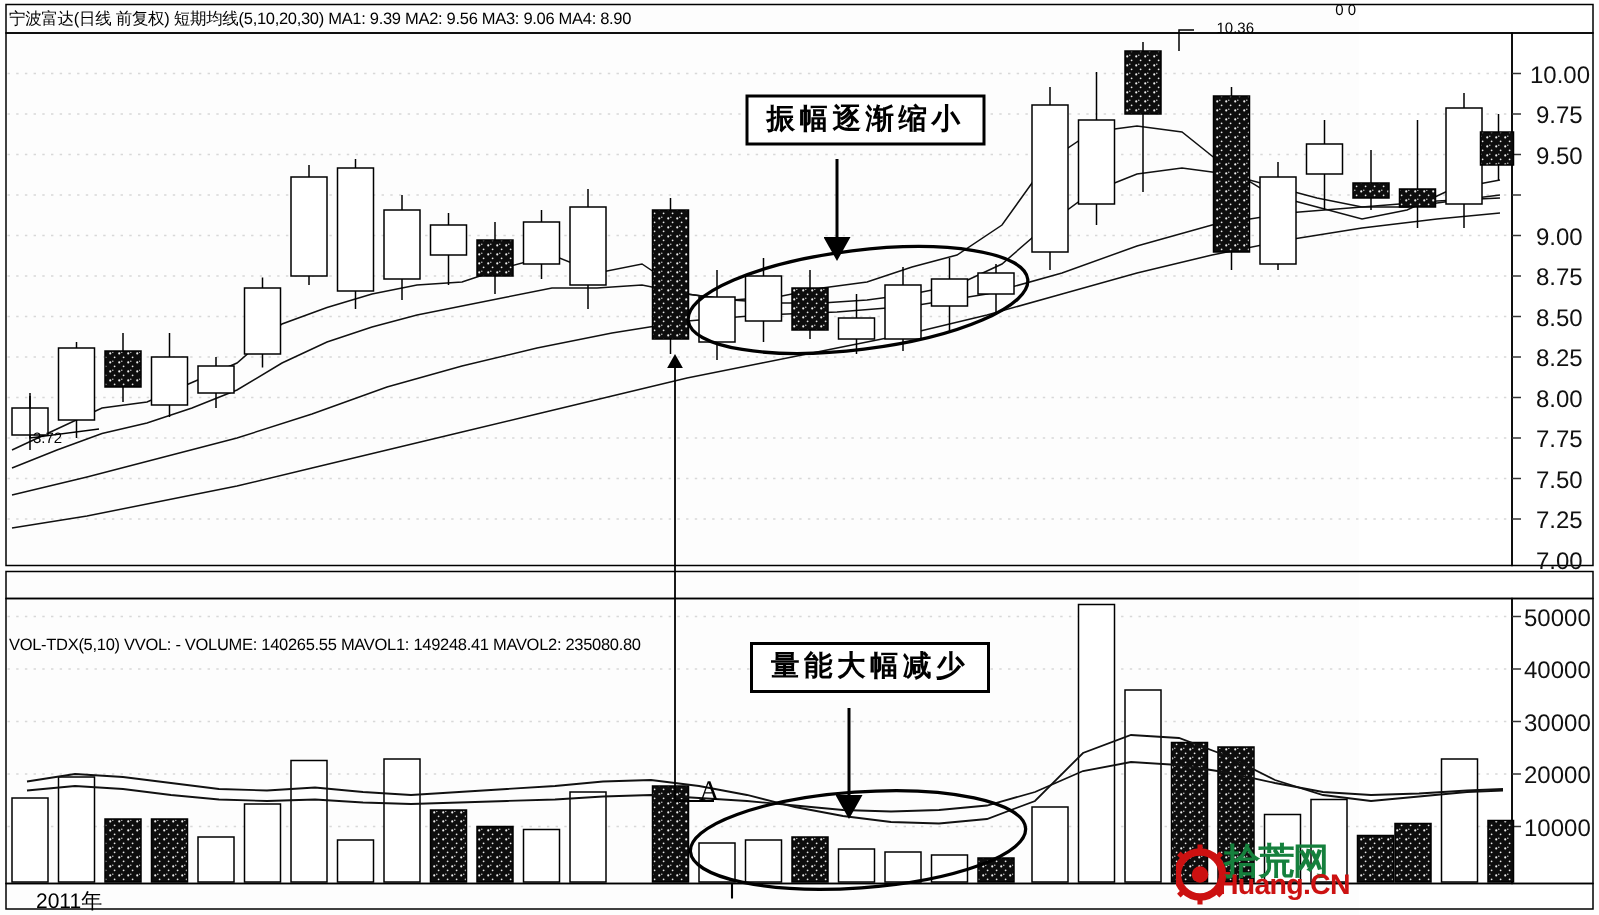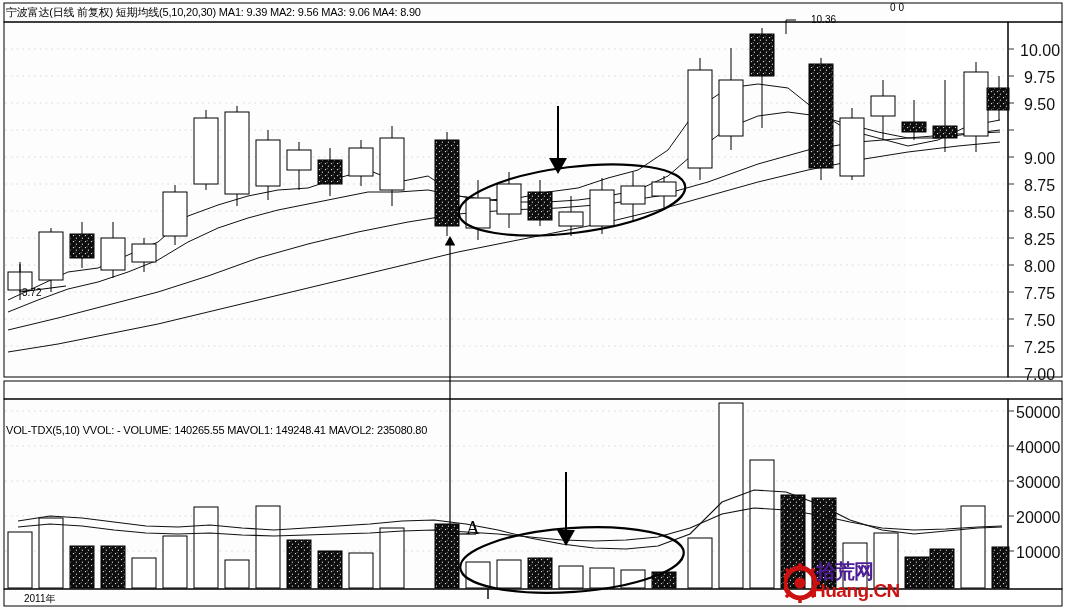--- a/index.html
+++ b/index.html
@@ -11,27 +11,27 @@
   .txt{position:absolute;white-space:nowrap;}
   .title-bar{left:6px;top:5px;font-size:11px;letter-spacing:-0.2px;}
   .vol-bar{left:6px;top:384px;font-size:11px;letter-spacing:-0.2px;margin-top:40px;}
   .ax-label{font-size:16px;color:#111;}
   .callout{position:absolute;border:2px solid #000;background:#fff;
            padding:4px 12px;font-size:19px;font-weight:bold;
            font-family:"DejaVu Sans","Liberation Sans",sans-serif;
            letter-spacing:3px;line-height:1.15;}
   .pricetag{position:absolute;font-size:10px;}
   .marker-a{position:absolute;font-size:19px;font-family:"Liberation Serif",serif;}
-  .datelbl{position:absolute;font-size:10px;}
+  .datelbl{position:absolute;font-size:14px;}
   .corner-right{position:absolute;right:2px;top:2px;font-size:10px;}
   .wm{position:absolute;right:2px;bottom:4px;width:120px;height:46px;}
   .wm-cn{position:absolute;left:28px;top:20px;font-size:19px;font-weight:bold;
          color:#cc1111;font-family:"Liberation Sans",sans-serif;letter-spacing:-0.5px;}
-  .wm-zh{position:absolute;left:32px;top:-2px;font-size:20px;font-weight:bold;
-         color:#4c1d95;letter-spacing:-1px;
+  .wm-zh{position:absolute;left:32px;top:-2px;font-size:24px;font-weight:bold;
+         color:#15803d;letter-spacing:-1px;
          font-family:Liberation Serif, serif;}
 </style>
 </head>
 <body>
 
 <div id="root">
 
   <svg class="svgwrap" viewBox="0 0 1066 610">
     <defs>
       <pattern id="speck" width="6" height="6" patternUnits="userSpaceOnUse">
@@ -310,20 +310,22 @@
   <div class="txt ax-label" style="left:1024px;top:312px;">7.50</div>
   <div class="txt ax-label" style="left:1024px;top:339px;">7.25</div>
   <div class="txt ax-label" style="left:1024px;top:366px;">7.00</div>
 
   <div class="txt ax-label" style="left:1016px;top:404px;">50000</div>
   <div class="txt ax-label" style="left:1016px;top:439px;">40000</div>
   <div class="txt ax-label" style="left:1016px;top:474px;">30000</div>
   <div class="txt ax-label" style="left:1016px;top:509px;">20000</div>
   <div class="txt ax-label" style="left:1016px;top:544px;">10000</div>
 
+  <div class="callout" style="left:497px;top:63px;">振幅逐渐缩小</div>
+  <div class="callout" style="left:500px;top:428px;">量能大幅减少</div>
 
   <div class="pricetag" style="left:22px;top:287px;">3.72</div>
   <div class="pricetag" style="left:778px;top:14px;margin-left:33px;">10.36</div>
 
   <div class="marker-a" style="left:466px;top:517px;">A</div>
 
   <div class="datelbl" style="left:24px;top:592px;">2011年</div>
 
   <div class="wm">
     <svg viewBox="0 0 120 46" width="120" height="46">

